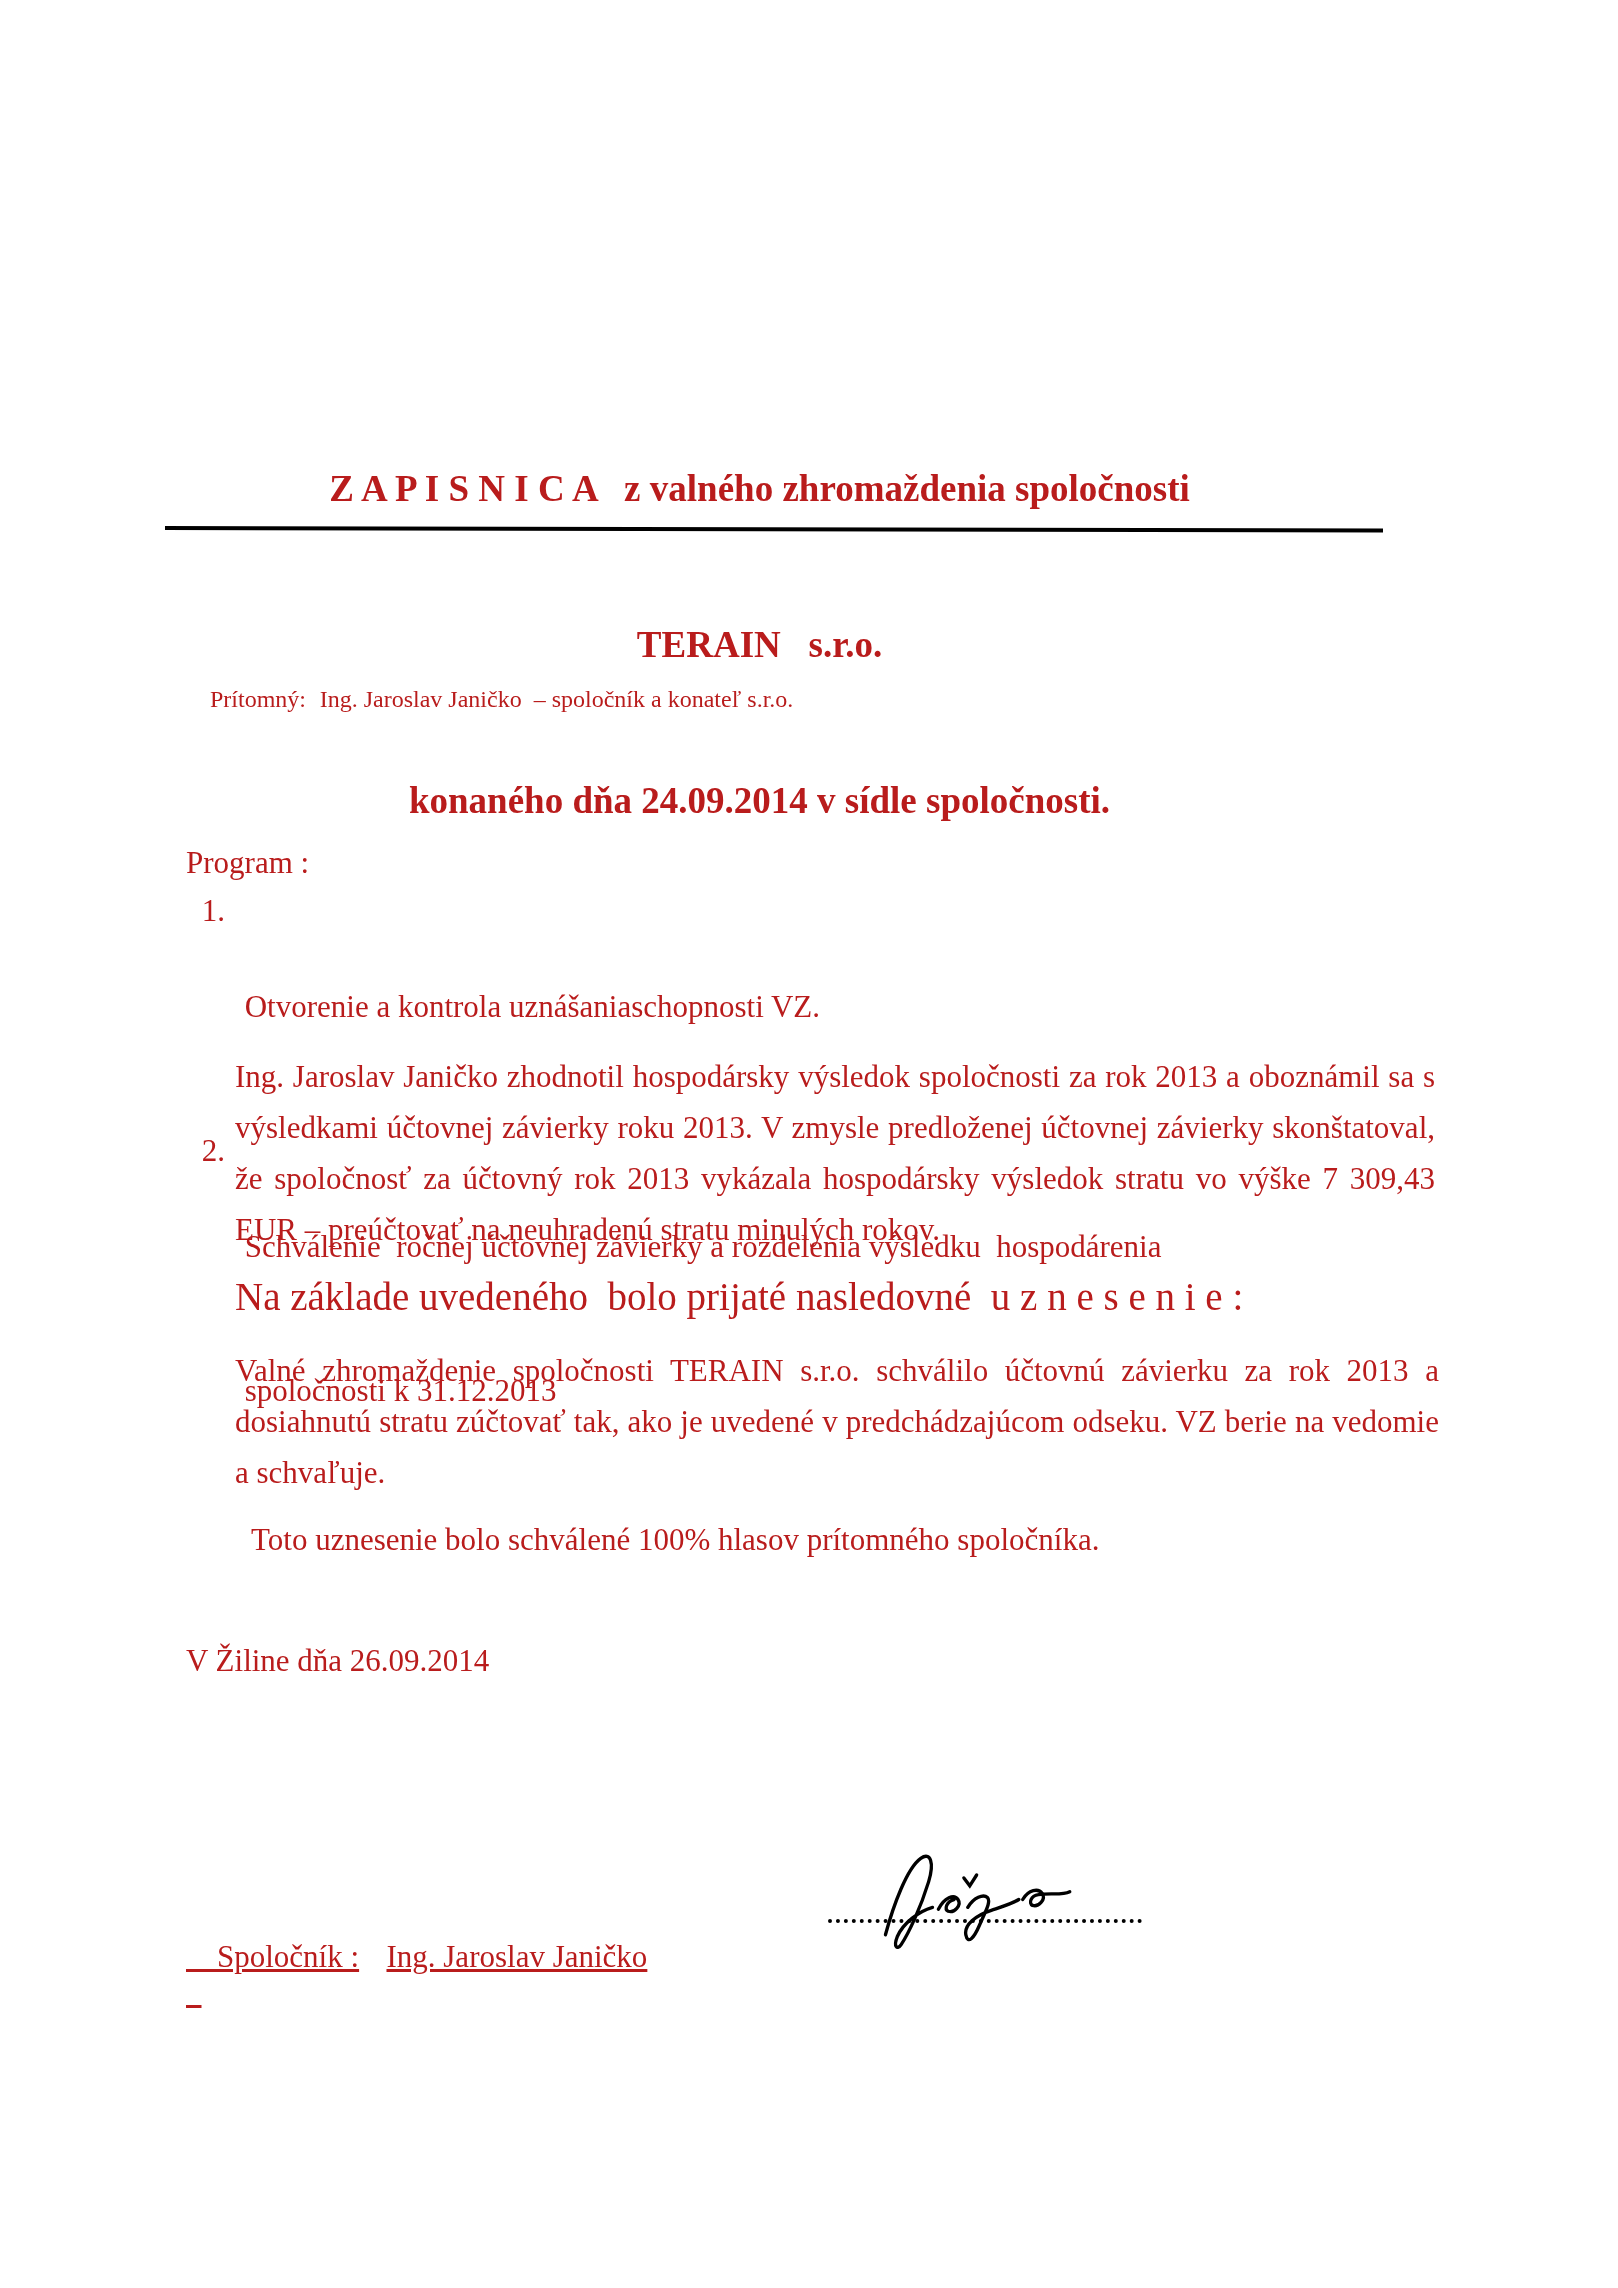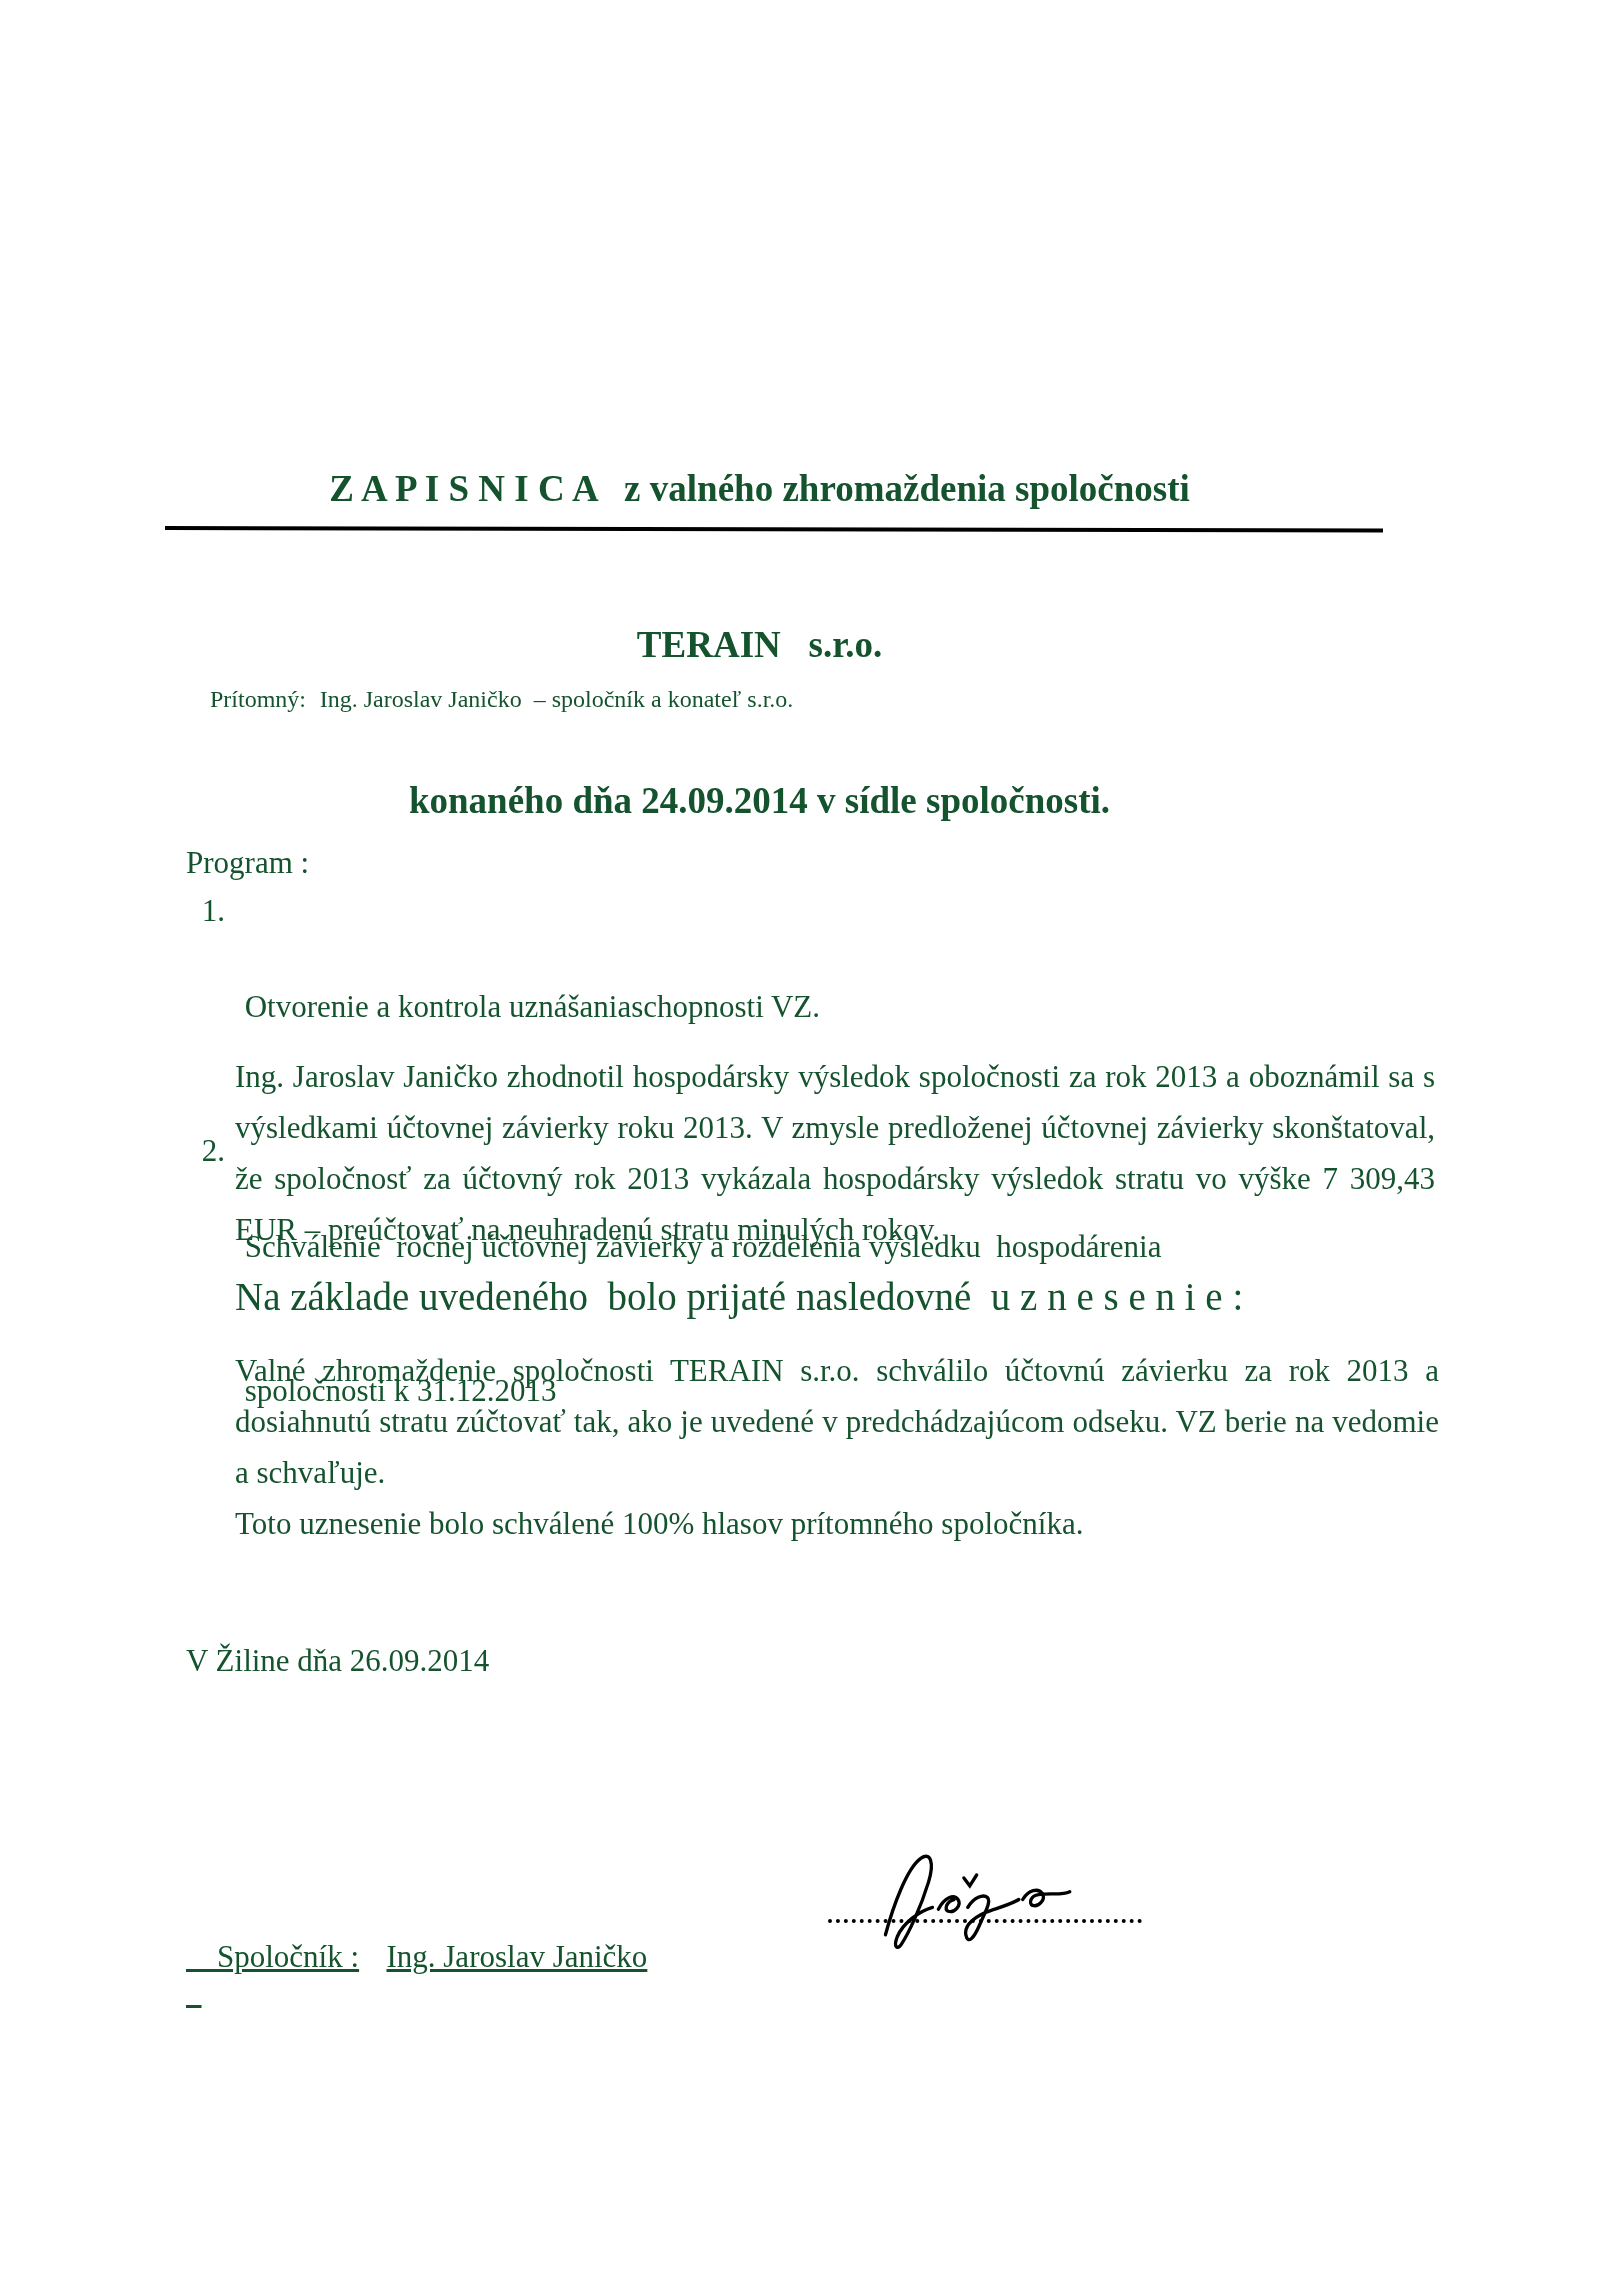--- a/index.html
+++ b/index.html
@@ -1,20 +1,20 @@
 <!DOCTYPE html>
 <html><head>
 <meta charset="utf-8">
 <style>
   html, body { margin:0; padding:0; background:#ffffff; }
   .page {
     position:relative;
     width:1618px; height:2289px;
     background:#ffffff;
-    color:#14532d;
+    color:#b91c1c;
     font-family:"Liberation Serif","DejaVu Serif",serif;
     overflow:hidden;
   }
   .abs { position:absolute; }
   .pre { white-space:pre-wrap; }
   .body-text { font-size:31px; line-height:51px; }
 
   
   .title-block {
     left:147px; top:359px; width:1225px;
@@ -44,21 +44,21 @@
   .prog-text { white-space:pre-wrap; }
 
   
   .assessment {
     left:235px; top:1051px; width:1200px;
     text-align:justify;
   }
   .resolution-intro { left:235px; top:1274px; font-size:39px; }
   .resolution-block { left:235px; top:1345px; width:1204px; }
   .resolution-body { text-align:justify; margin:0; }
-  .resolution-note { margin:0; }
+  .resolution-note { margin:16px; }
 
   .place-date { left:186px; top:1643px; font-size:31px; }
 
   
   .signer { left:186px; top:1903px; font-size:31px;text-decoration:underline; }
   .signer-name { margin-left:27.4px; }
   .sig-dots {
     left:828px; top:1878px; width:314px; height:41px;
     border-bottom:4.9px dotted #000;
   }

